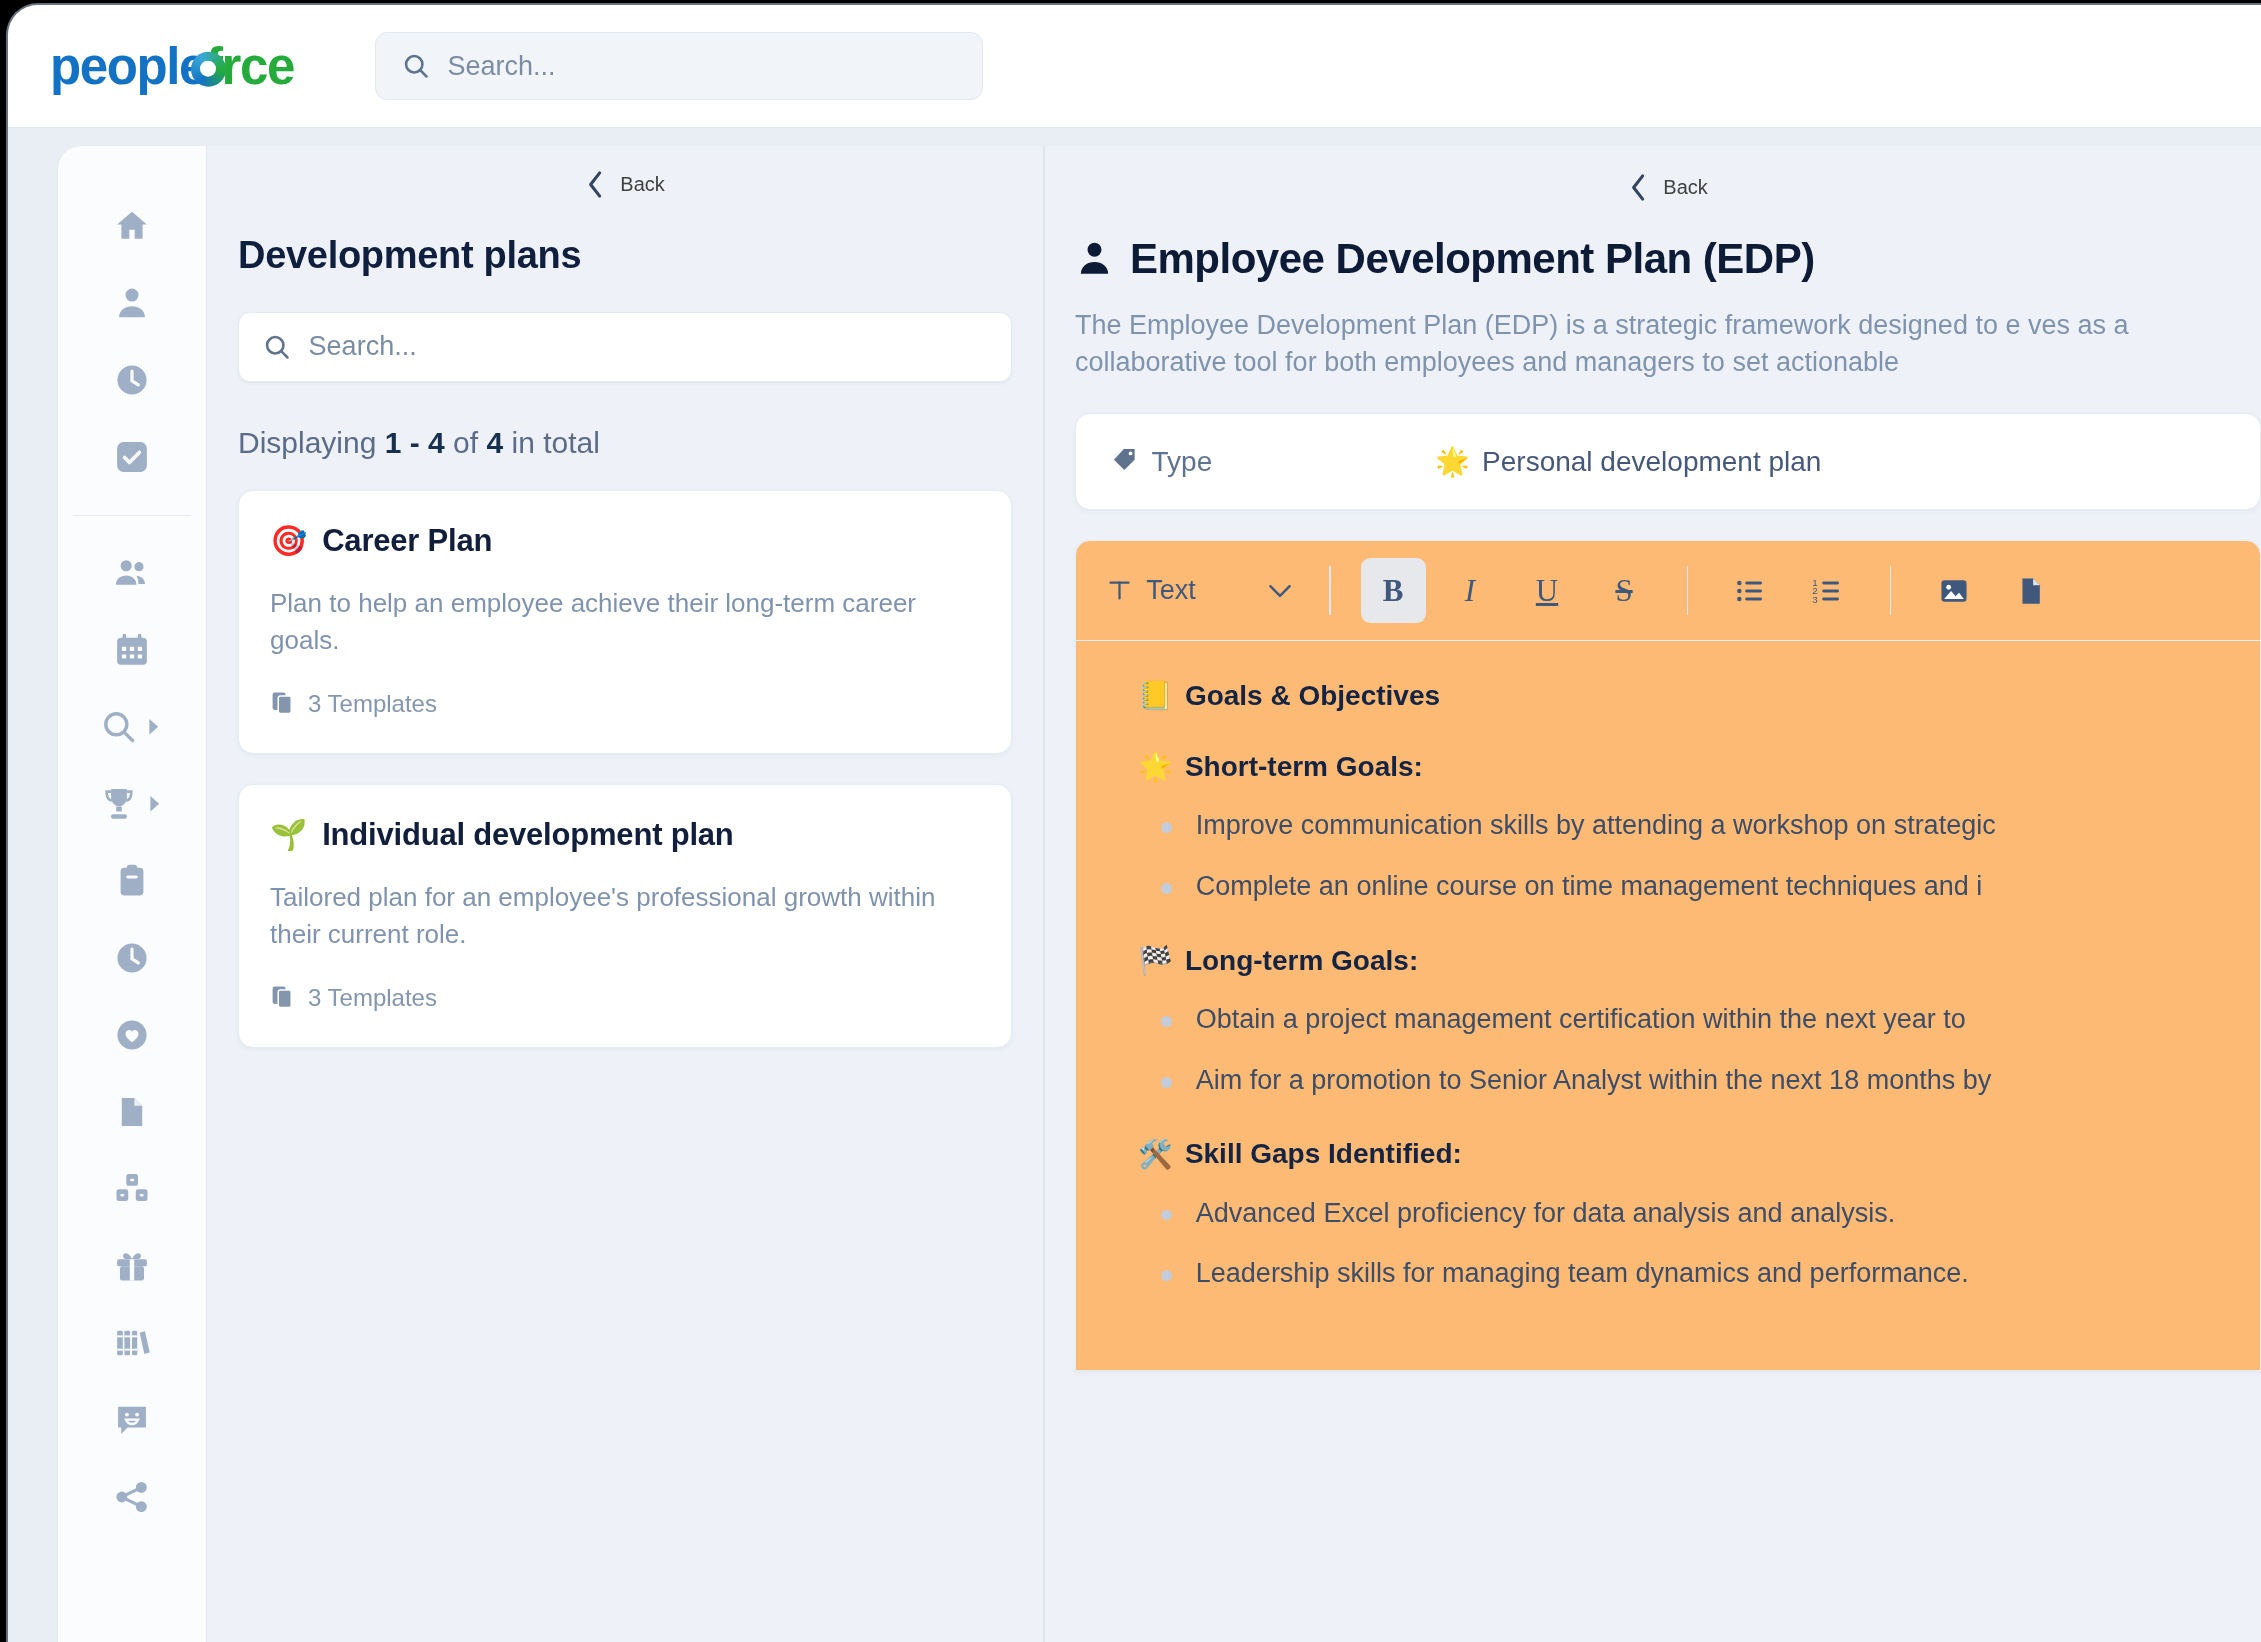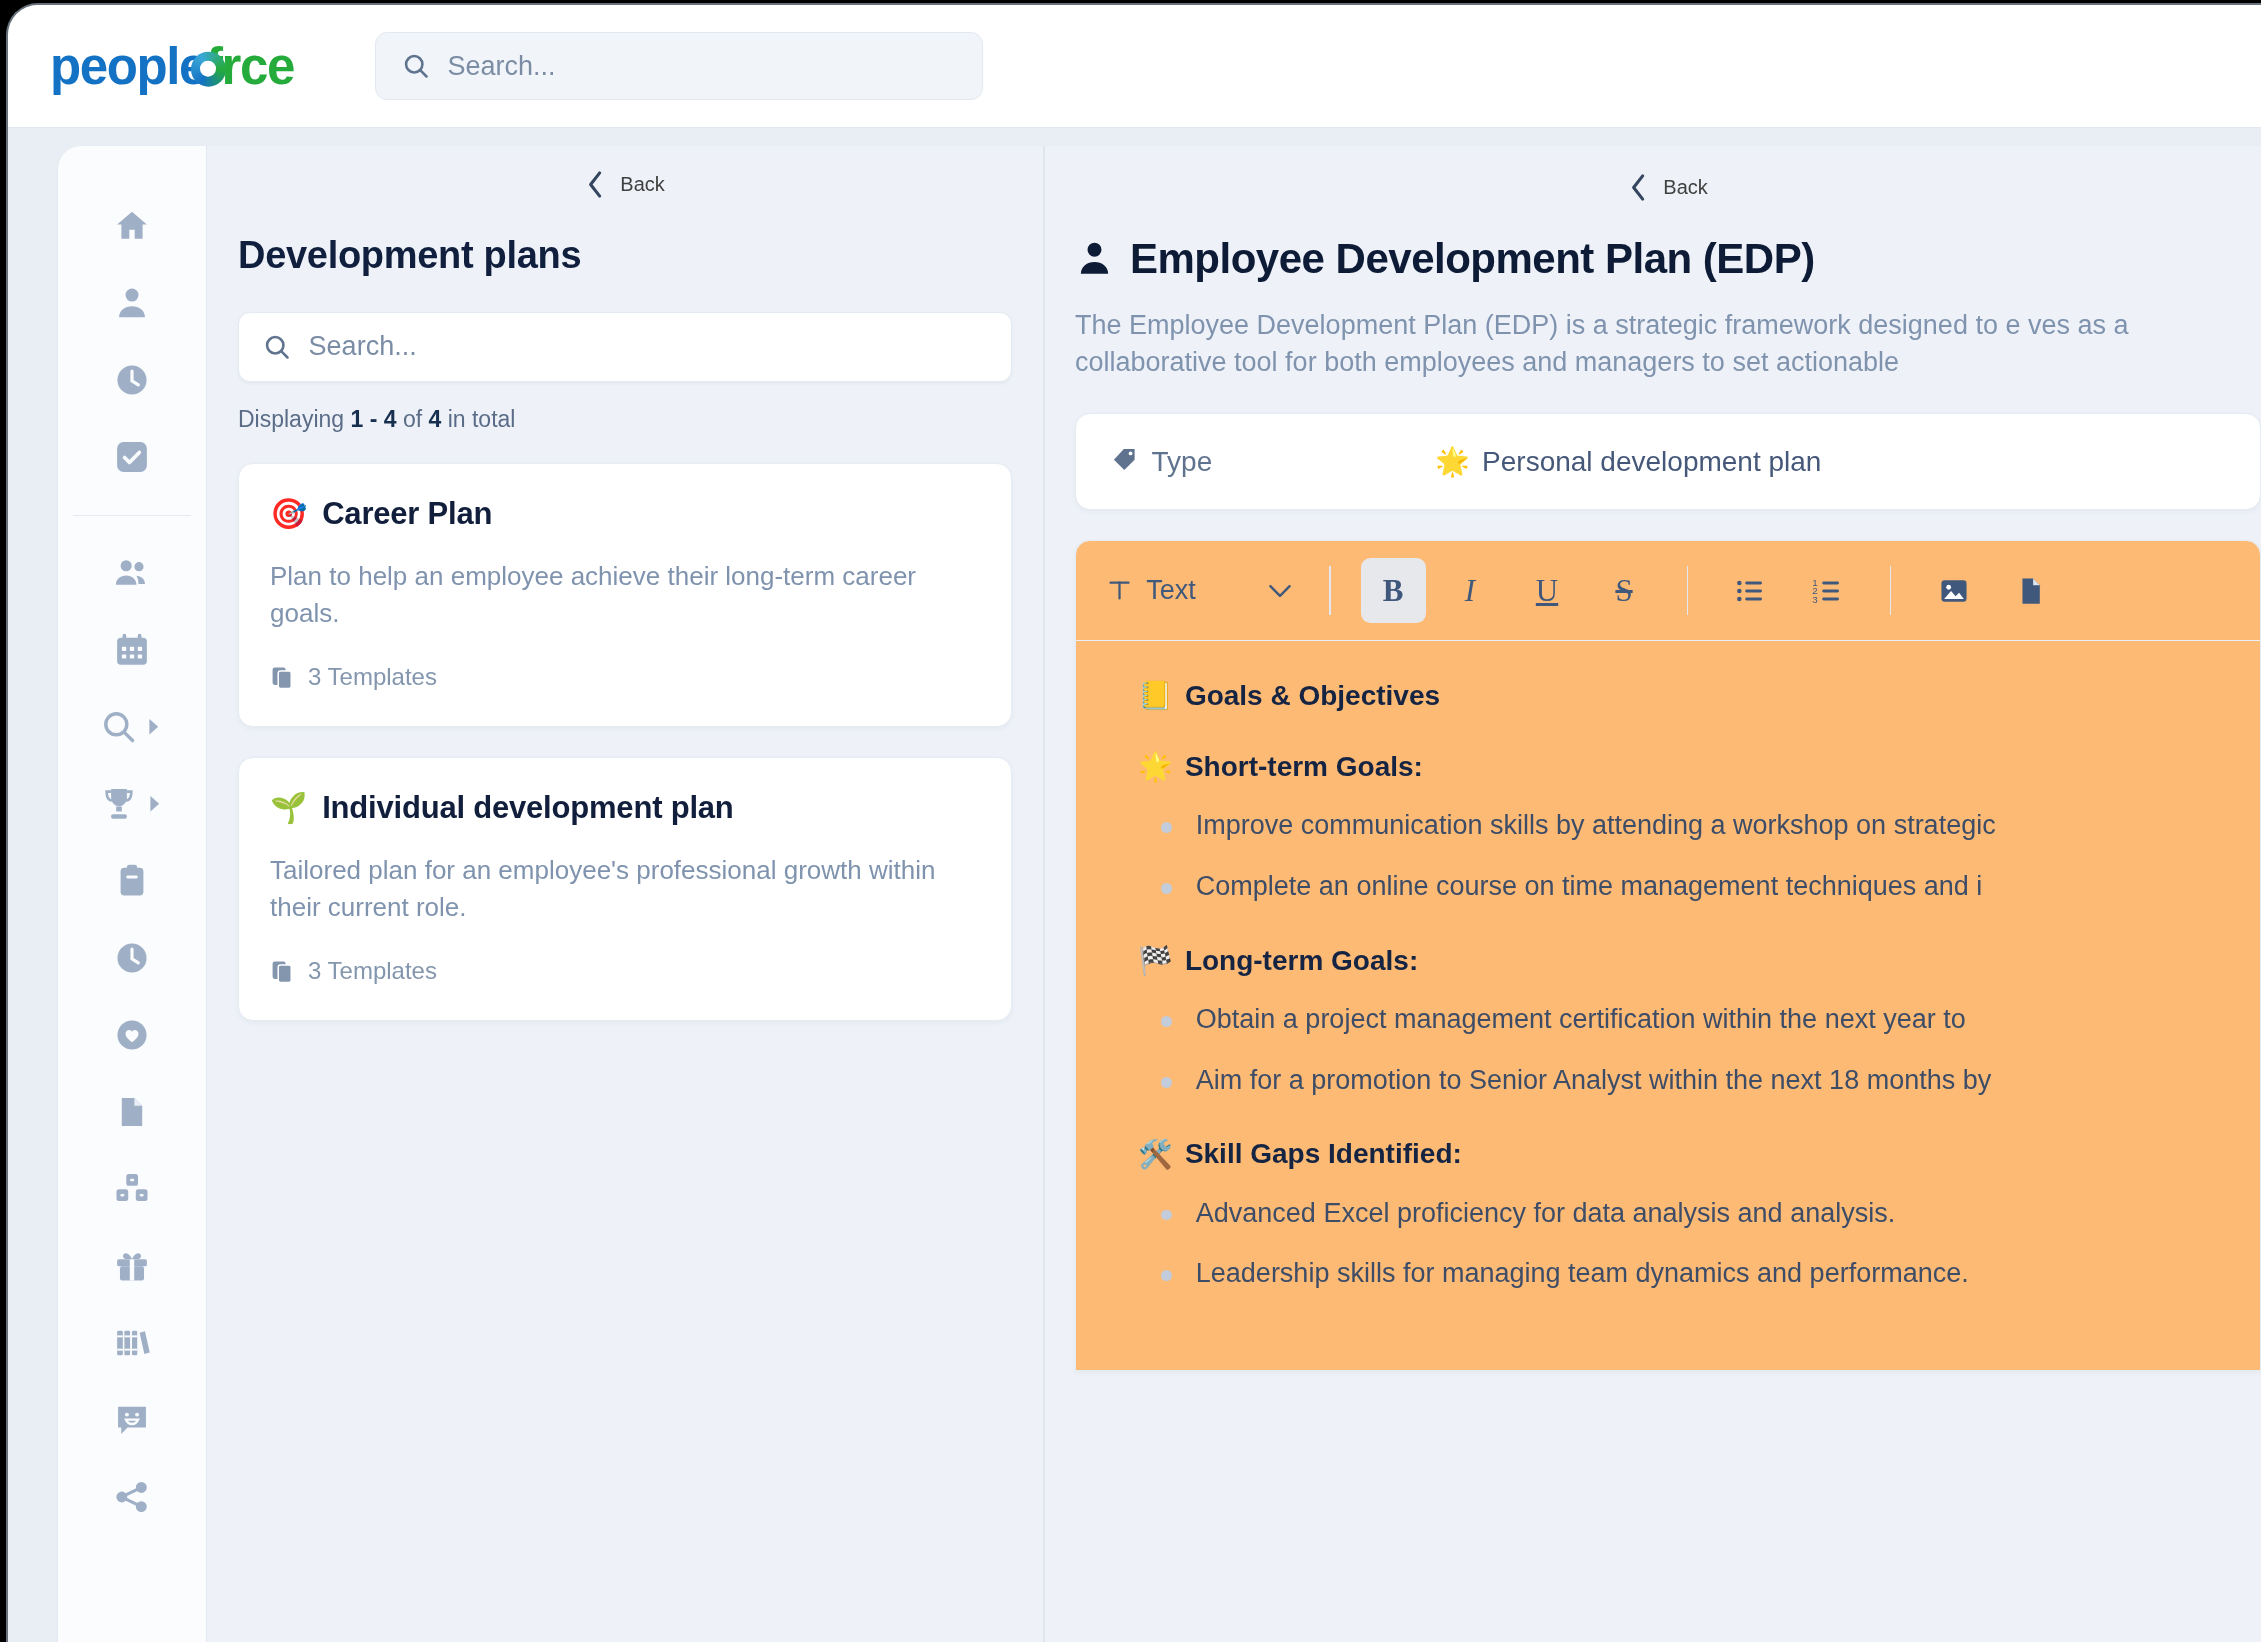--- a/index.html
+++ b/index.html
@@ -122,22 +122,22 @@
     height: 70px;
     background: #ffffff;
     border: 1.4px solid #e4eaf2;
     border-radius: 12px;
     display: flex; align-items: center;
     padding: 0 24px; gap: 17.6px;
     box-shadow: 0 1.4px 2.7px rgba(30,50,80,0.05);
   }
   .panel-search .ph { color: #7b8ca5; font-size: 27px; }
   .displaying {
-    margin-top: 24px;
-    font-size: 23px; color: #5a6c87;
+    margin-top: 44px;
+    font-size: 30px; color: #5a6c87;
   }
   .displaying b { color: #17304f; font-weight: 700; }
 
   .card {
     margin-top: 30px;
     background: #ffffff;
     border: 1.4px solid #e6ecf4;
     border-radius: 15px;
     padding: 32px 31px 35px 31px;
     box-shadow: 0 2px 5.4px rgba(30,50,80,0.05);
@@ -148,21 +148,21 @@
     letter-spacing: -0.2px;
   }
   .card-emoji { font-size: 30px; line-height: 1; }
   .card-desc {
     margin-top: 26px;
     font-size: 26px; line-height: 1.42; color: #7f93ae;
     max-height: 78px; overflow: hidden;
   }
   .card-meta {
     margin-top: 31px;
-    display: flex; align-items: flex-end; gap: 12px;
+    display: flex; align-items: flex-start; gap: 12px;
     font-size: 24px; color: #8396ae;
   }
 
   
   .detail-panel {
     position: absolute; left: 1036px; top: 17.6px;
     width: calc(100% - 1036px); height: calc(100% - 17.6px);
     background: #eef2f8;
     border-left: 1.4px solid #dfe6ef;
     padding: 26px 0 0 30px;

